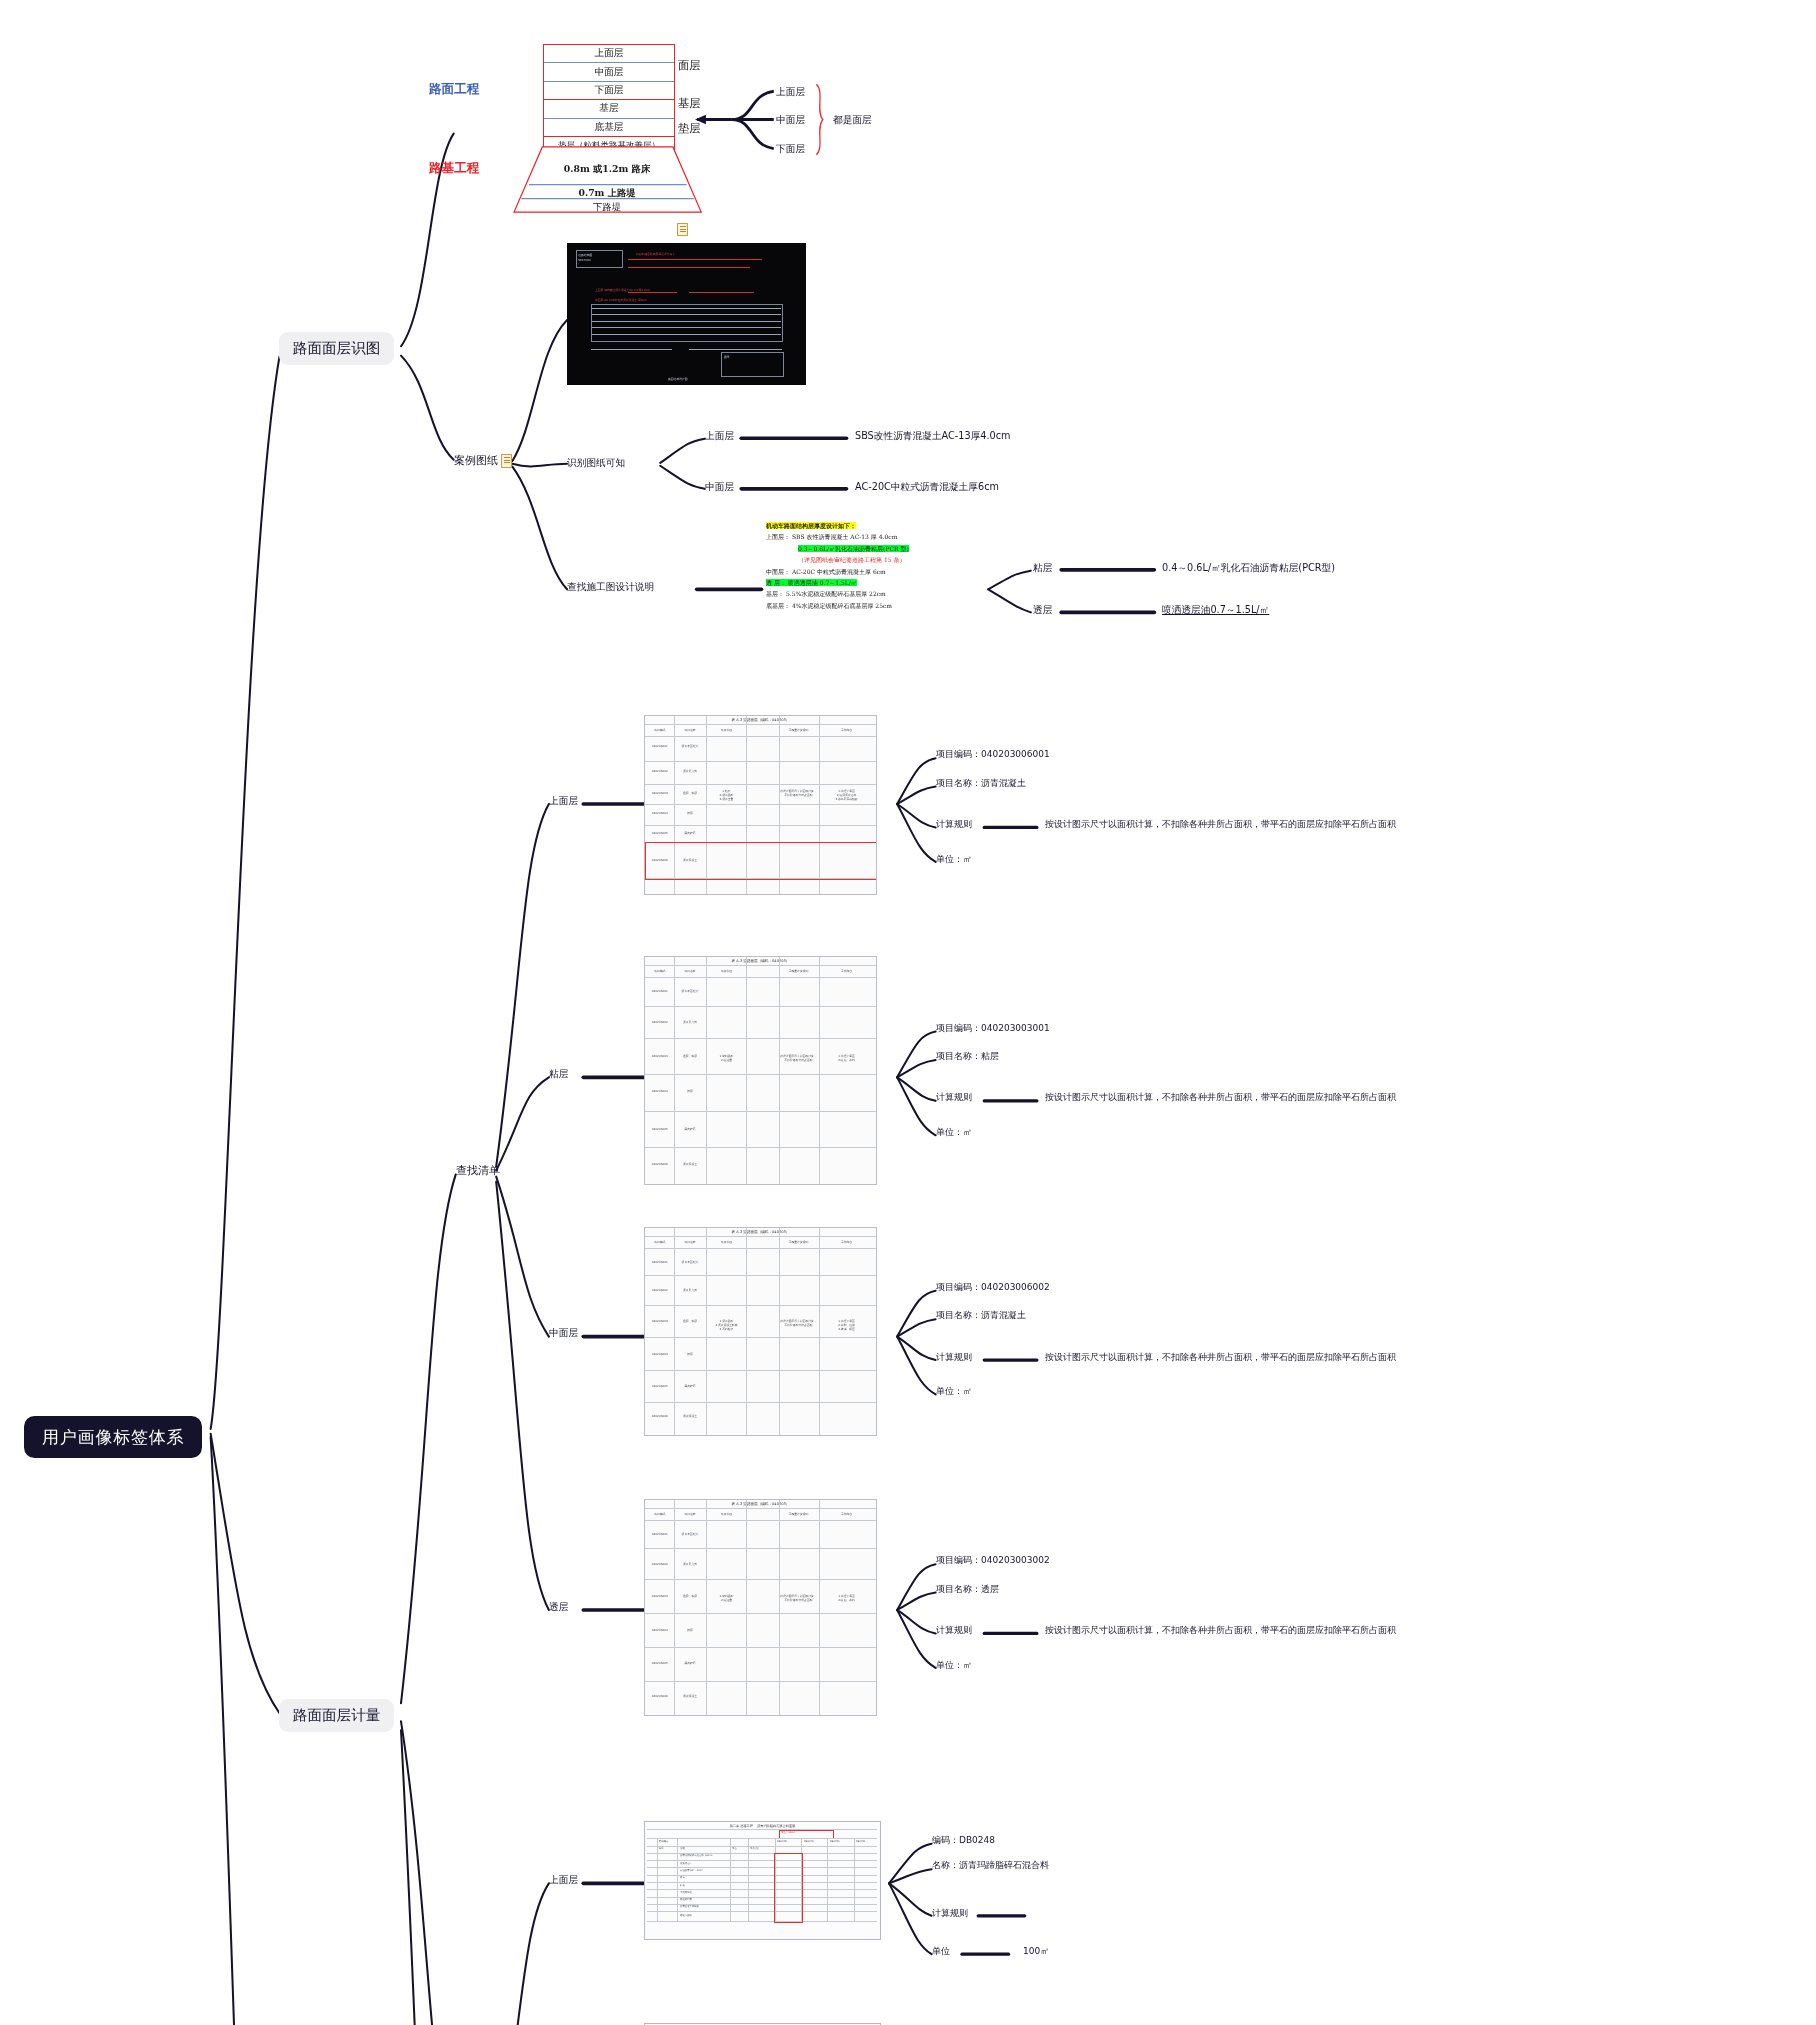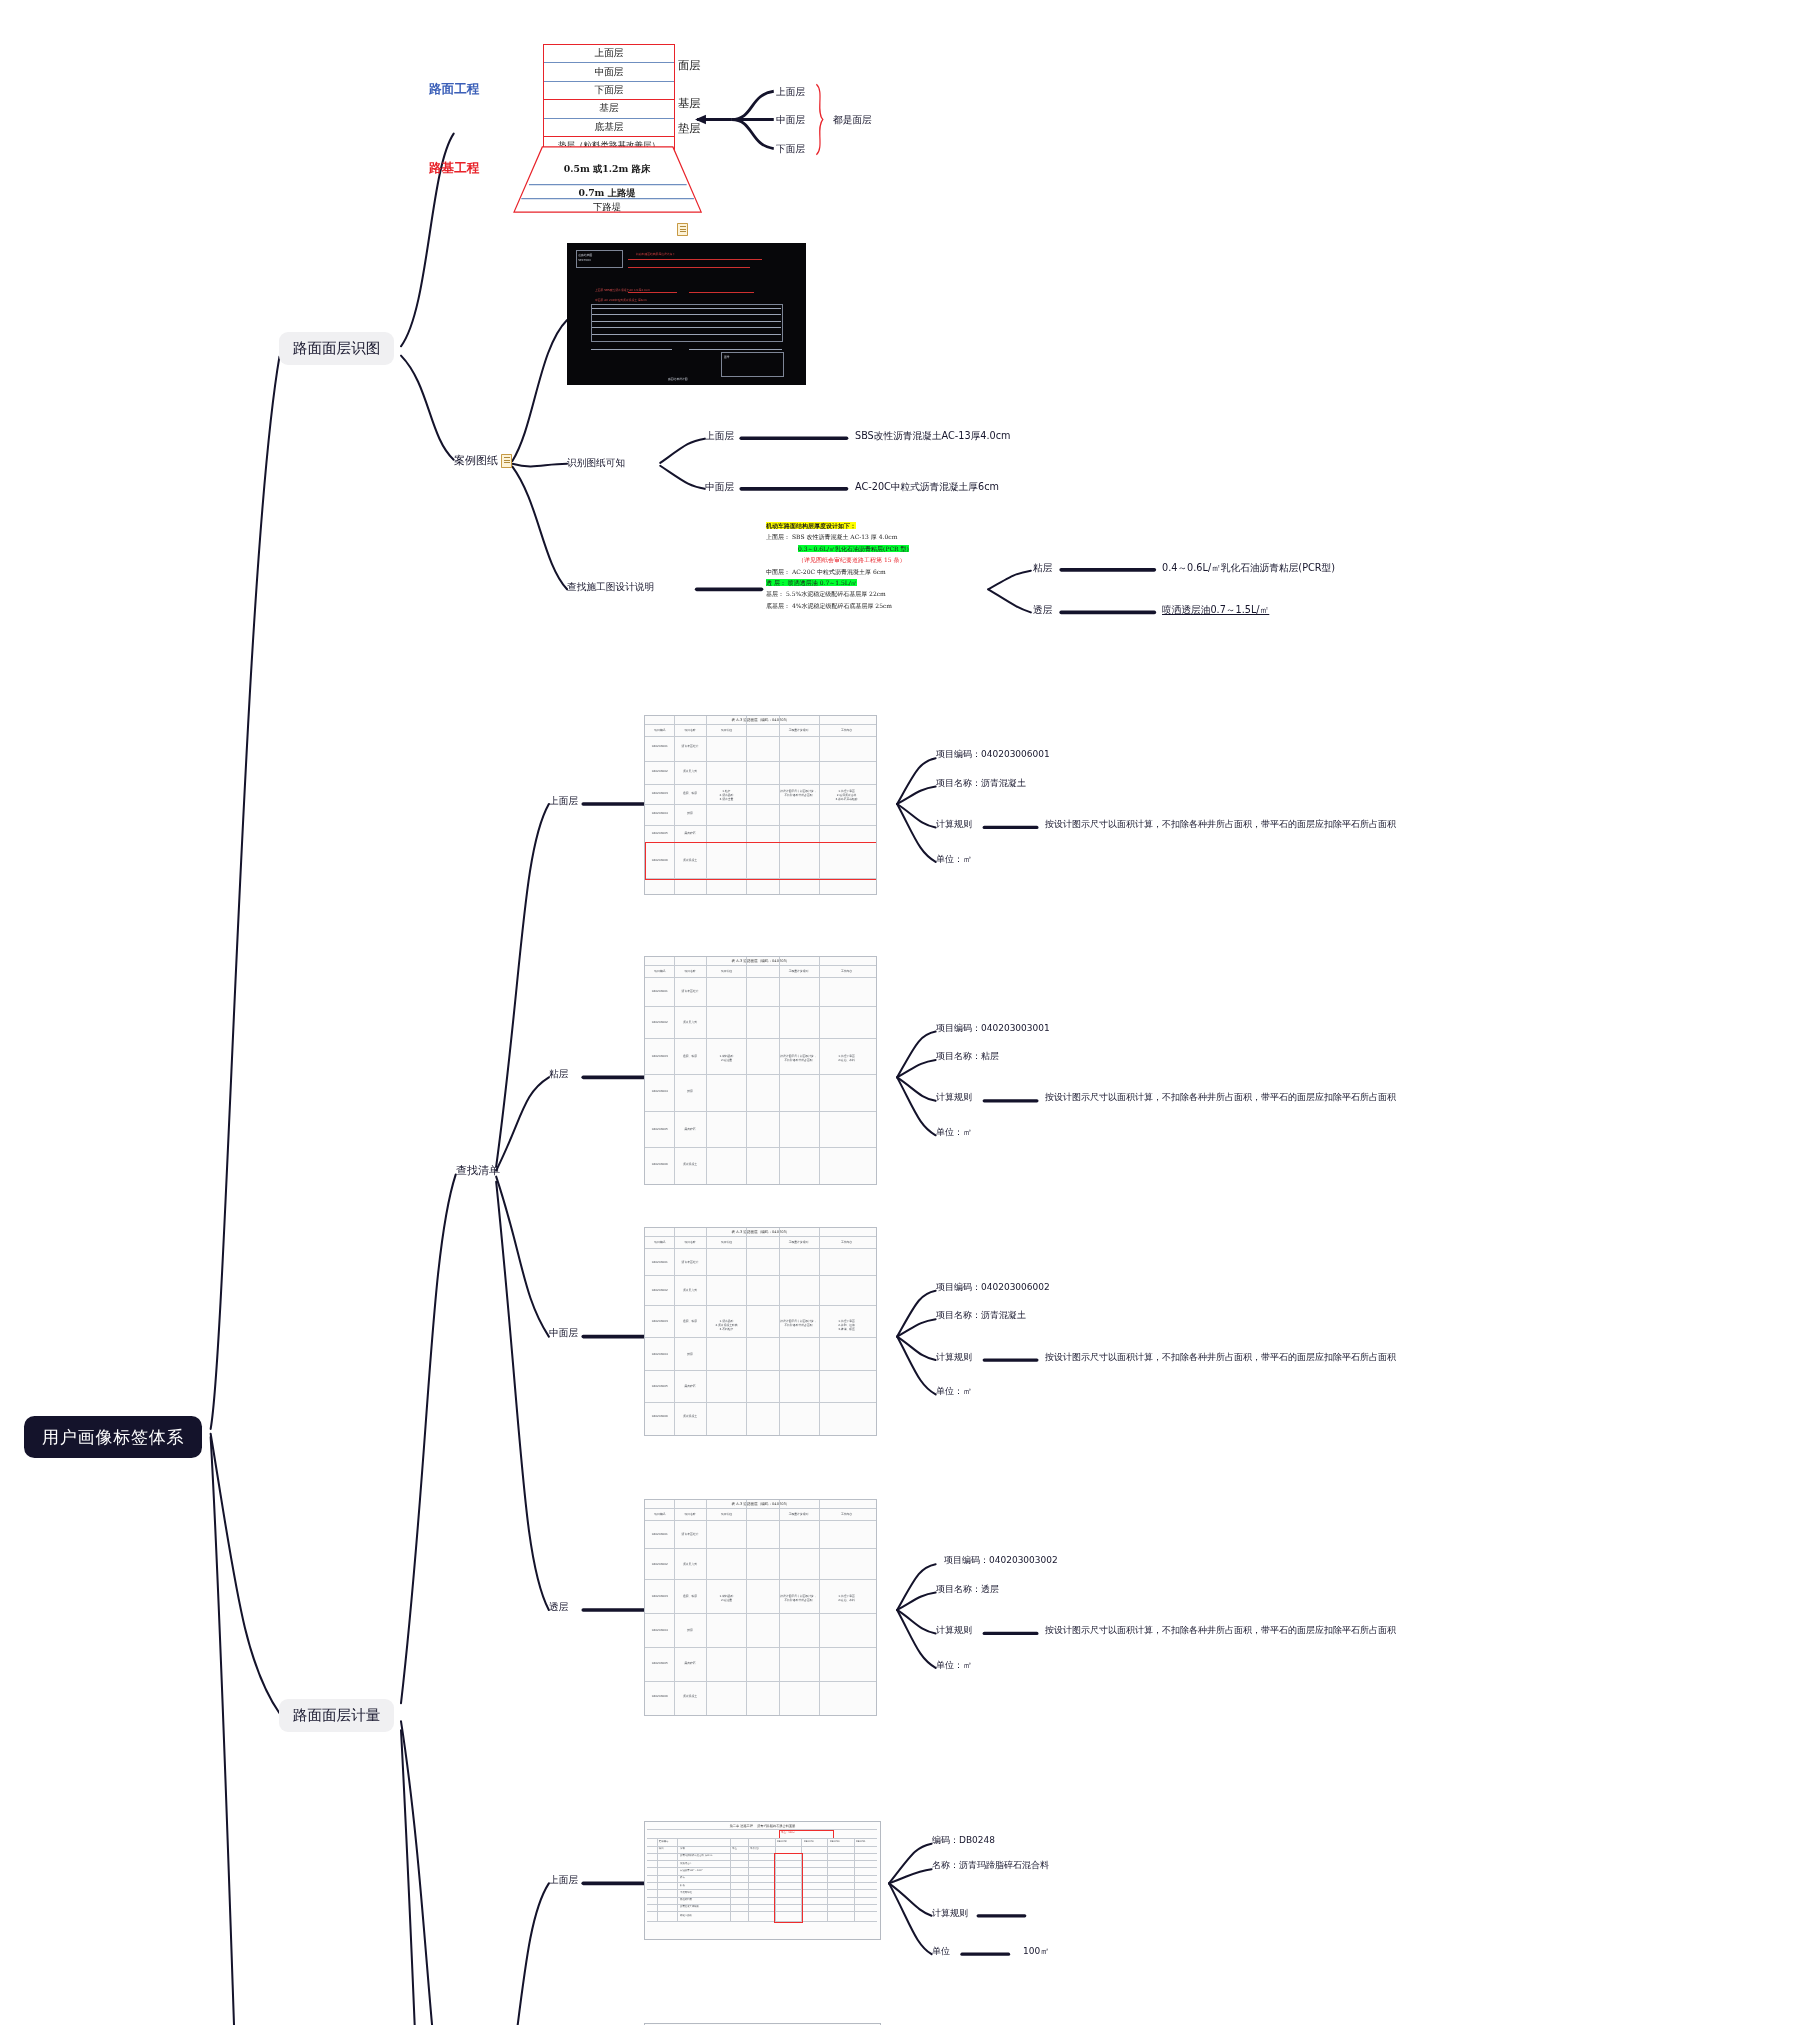--- a/index.html
+++ b/index.html
@@ -205,21 +205,21 @@
 
     <div class="lbl-side" style="position:absolute;left:269px;top:38px;">面层</div>
     <div class="lbl-side" style="position:absolute;left:269px;top:76px;">基层</div>
     <div class="lbl-side" style="position:absolute;left:269px;top:101px;">垫层</div>
 
     <svg class="pv-trap" style="left:103px;top:126px;width:190px;height:67px;" viewBox="0 0 470 165">
       <polygon points="75,2 398,2 468,163 5,163" fill="#fff" stroke="#e8232a" stroke-width="3"></polygon>
       <line x1="42" y1="95" x2="432" y2="95" stroke="#6f8fc0" stroke-width="3"></line>
       <line x1="23" y1="130" x2="450" y2="130" stroke="#6f8fc0" stroke-width="3"></line>
     </svg>
-    <div class="pv-trap-row" style="left:103px;top:143px;width:190px;font-weight:bold;">0.5m 或1.2m  路床</div>
+    <div class="pv-trap-row" style="left:103px;top:143px;width:190px;font-weight:bold;">0.8m 或1.2m  路床</div>
     <div class="pv-trap-row" style="left:103px;top:167px;width:190px;font-weight:bold;">0.7m 上路堤</div>
     <div class="pv-trap-row" style="left:103px;top:181px;width:190px;">下路堤</div>
 
     <svg style="position:absolute;left:284px;top:59px;width:105px;height:81px;" viewBox="0 0 260 200">
       <path d="M10,100 L96,100" stroke="#14132b" stroke-width="7" fill="none"></path>
       <polygon points="5,100 32,88 32,112" fill="#14132b"></polygon>
       <path d="M96,100 C150,100 140,38 200,30" stroke="#14132b" stroke-width="7" fill="none"></path>
       <path d="M96,100 C150,100 140,164 200,172" stroke="#14132b" stroke-width="7" fill="none"></path>
       <path d="M96,100 L200,100" stroke="#14132b" stroke-width="7" fill="none"></path>
     </svg>
@@ -471,21 +471,21 @@
     <div class="tb-cell" style="left:0.8px;top:128px;width:28px;">040203004</div>
     <div class="tb-cell" style="left:30px;top:128px;width:30px;">封层</div>
     <div class="tb-cell" style="left:0.8px;top:161px;width:28px;">040203005</div>
     <div class="tb-cell" style="left:30px;top:161px;width:30px;">黑色碎石</div>
     <div class="tb-cell" style="left:0.8px;top:194px;width:28px;">040203006</div>
     <div class="tb-cell" style="left:30px;top:194px;width:30px;">沥青混凝土</div>
     <div class="tb-cell" style="left:62px;top:94px;width:39px;">1.材料品种<br>2.喷油量</div>
     <div class="tb-cell" style="left:134px;top:94px;width:39px;">按设计图示尺寸以面积计算，不扣除各种井所占面积</div>
     <div class="tb-cell" style="left:175px;top:94px;width:53px;">1.清理下承面<br>2.喷油、布料</div>
   </div>
-  <div class="node lvl4" style="left:936px;top:1555px;margin-left:8px;">
+  <div class="node lvl4" style="left:936px;top:1555px;">
     <span>项目编码：</span><span>040203003002</span>
   </div>
   <div class="node lvl4" style="left:936px;top:1584px;">
     <span>项目名称：</span><span>透层</span>
   </div>
   <div class="node lvl4" style="left:936px;top:1625px;">计算规则</div>
   <div class="node lvl4" style="left:1045px;top:1625px;">按设计图示尺寸以面积计算，不扣除各种井所占面积，带平石的面层应扣除平石所占面积</div>
   <div class="node lvl4" style="left:936px;top:1660px;">
     <span>单位：</span><span>㎡</span>
   </div>

